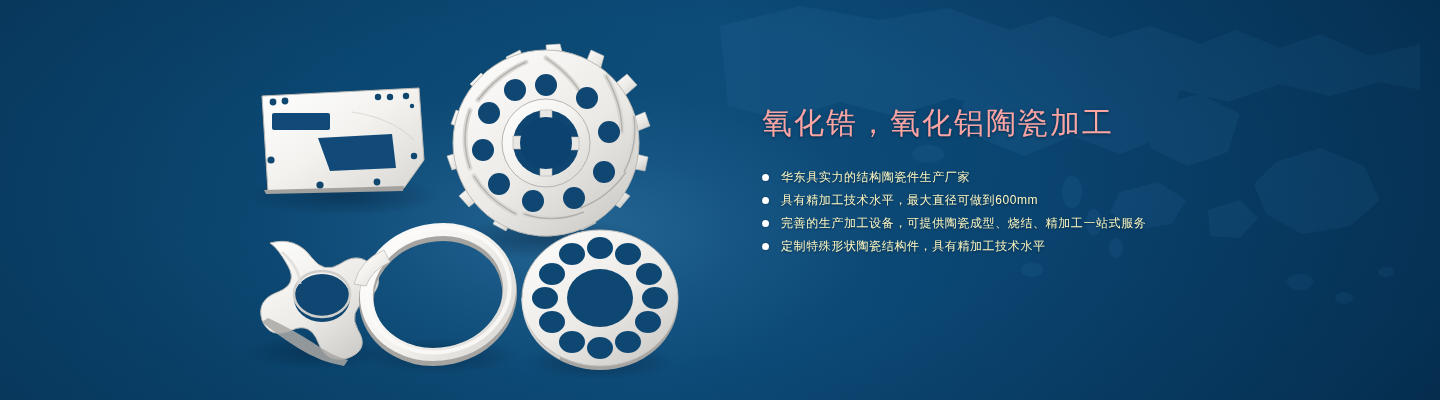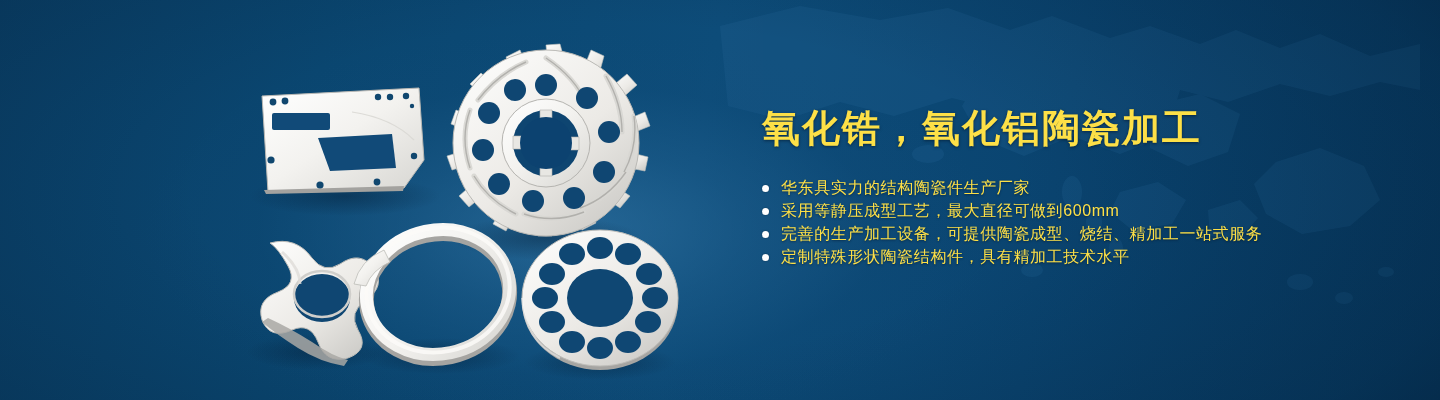--- a/index.html
+++ b/index.html
@@ -26,32 +26,32 @@
   .bg-vignette{
     position:absolute; inset:0;
     background:radial-gradient(ellipse 75% 110% at 42% 48%,
       rgba(0,0,0,0) 38%, rgba(2,26,48,0.30) 82%, rgba(2,22,42,0.50) 100%);
   }
   .bg-map{ position:absolute; right:0; top:-14px; width:760px; height:380px; opacity:.5; }
 
   
   .copy{ position:absolute; left:762px; top:104px; width:640px; }
   .headline{
-    font-size:38px; font-weight:700; color:#fde047; letter-spacing:2px;
+    font-size:30px; font-weight:400; color:#fca5a5; letter-spacing:2px;
     line-height:1.28; text-shadow:0 1px 3px rgba(0,12,28,.55);
     white-space:nowrap;
   }
   .bullets{ margin-top:24px; list-style:none; }
   .bullet{ display:flex; align-items:center; height:23px; }
   .dot{
     width:7px; height:7px; border-radius:50%; background:#ffffff;
     flex:0 0 auto; margin-right:12px; box-shadow:0 0 2px rgba(0,0,0,.35);
   }
   .btxt{
-    font-size:16px; color:#fde047; letter-spacing:.6px; white-space:nowrap;
+    font-size:12px; color:#fef9c3; letter-spacing:.6px; white-space:nowrap;
     text-shadow:0 1px 2px rgba(0,14,32,.5);
   }
 
   
   .parts{ position:absolute; left:0; top:0; width:740px; height:400px; }
 </style>
 </head>
 <body>
 
 <div class="banner">
@@ -252,21 +252,21 @@
   <div class="copy">
     <div class="headline">氧化锆，氧化铝陶瓷加工</div>
 
     <ul class="bullets">
       <li class="bullet">
         <span class="dot"></span>
         <span class="btxt">华东具实力的结构陶瓷件生产厂家</span>
       </li>
       <li class="bullet">
         <span class="dot"></span>
-        <span class="btxt">采用等静压成型工艺，最大直径可做到600mm</span>
+        <span class="btxt">具有精加工技术水平，最大直径可做到600mm</span>
       </li>
       <li class="bullet">
         <span class="dot"></span>
         <span class="btxt">完善的生产加工设备，可提供陶瓷成型、烧结、精加工一站式服务</span>
       </li>
       <li class="bullet">
         <span class="dot"></span>
         <span class="btxt">定制特殊形状陶瓷结构件，具有精加工技术水平</span>
       </li>
     </ul>

